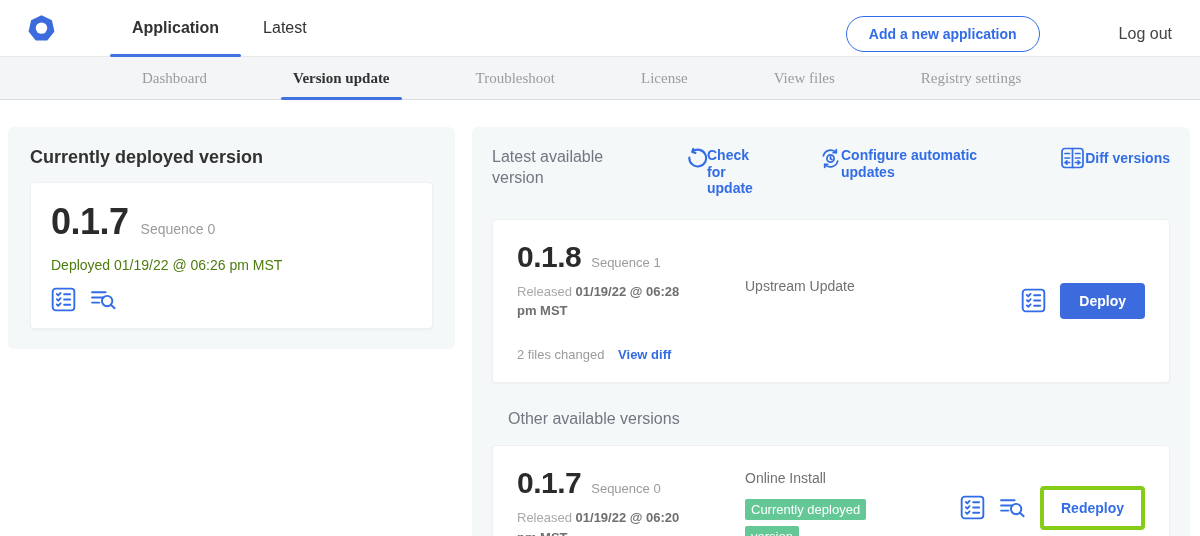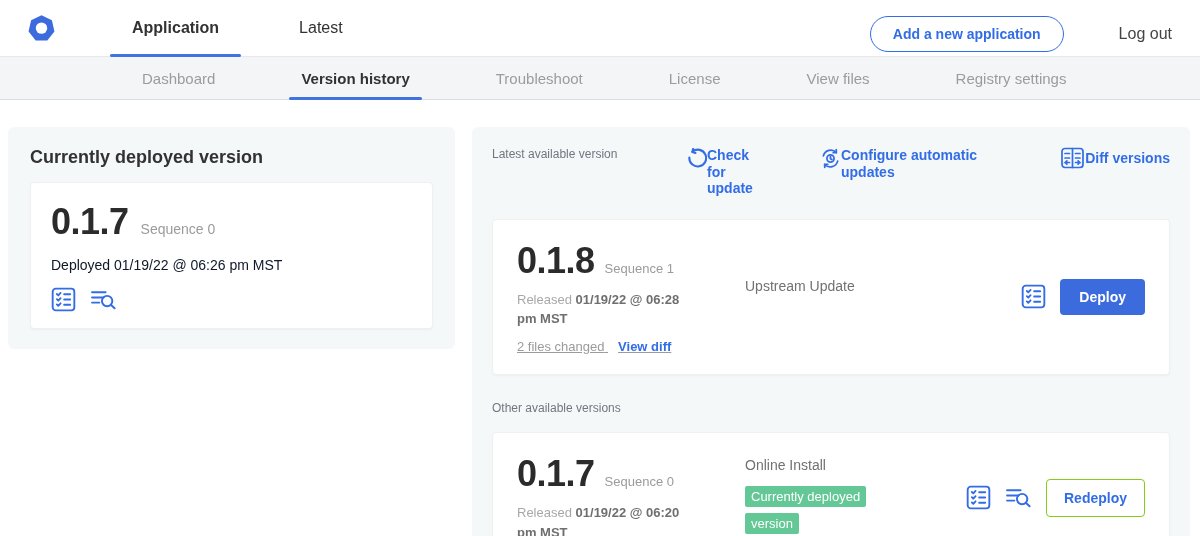--- a/index.html
+++ b/index.html
@@ -3,91 +3,91 @@
 <meta charset="utf-8">
 <style>
   * { margin:0; padding:0; box-sizing:border-box; }
   html,body { width:1200px; height:536px; overflow:hidden; background:#fff;
     font-family:"Liberation Sans", sans-serif; color:#323232; }
 
   
   .topnav { height:57px; background:#fff; border-bottom:1px solid #e8e8e8;
     display:flex; align-items:stretch; }
   .logo-wrap { display:flex; align-items:center; padding:0 28px 0 27px; }
-  .topnav-tabs { display:flex; align-items:stretch; margin-left:26px;gap:36px; }
+  .topnav-tabs { display:flex; align-items:stretch; margin-left:26px; }
   .topnav-tab { display:flex; align-items:center; padding:0 22px; font-size:16px;
     color:#323232; cursor:pointer; position:relative; }
   .topnav-tab.active { font-weight:700; }
   .topnav-tab.active::after { content:""; position:absolute; left:0; right:0; bottom:-1px;
     height:3px; background:#4073e0; border-radius:2px; }
-  .topnav-right { margin-left:auto; display:flex; align-items:center; gap:24px; padding-right:28px;margin-top:12px; }
+  .topnav-right { margin-left:auto; display:flex; align-items:center; gap:48px; padding-right:28px;margin-top:12px; }
   .pill-btn { border:1.5px solid #326de6; color:#326de6; background:#fff; border-radius:20px;
     font-size:14px; font-weight:700; padding:9px 22px; cursor:pointer;
     font-family:"Liberation Sans", sans-serif; }
   .logout { font-size:16px; color:#444; cursor:pointer;padding-left:31px; }
 
   
   .subnav { height:43px; background:#f4f5f7; border-bottom:1px solid #d9dce0;
-    display:flex; align-items:stretch; padding-left:130px; }
+    display:flex; align-items:stretch; padding-left:130px;font-family:Liberation Serif, serif; }
   .subnav-tab { display:flex; align-items:center; padding:0 12px; margin-right:62px;
     font-size:15px; color:#9c9c9c; cursor:pointer; position:relative; white-space:nowrap; }
   .subnav-tab.active { color:#323232; font-weight:600; }
   .subnav-tab.active::after { content:""; position:absolute; left:0; right:0; bottom:-1px;
     height:3px; background:#4073e0; border-radius:2px; }
 
   
   .main { display:flex; align-items:flex-start; padding:27px 10px 0 8px; gap:17px; }
   .panel { background:#f5f8f9; border-radius:6px; }
   .panel-left { width:447px; padding:20px 22px 20px 22px; }
   .panel-right { flex:1; padding:20px 20px 16px 20px; min-height:401px; }
 
   .panel-title { font-size:18px; font-weight:700; color:#323232; }
-  .gray-title { font-size:12px; color:#717780; line-height:1.3; }
+  .gray-title { font-size:16px; color:#717780; line-height:1.3; }
 
   .white-card { background:#fff; border:1px solid #eef0f1; border-radius:4px;
     box-shadow:0 1px 2px rgba(0,0,0,0.04); }
 
   
   .deployed-card { margin-top:14px; padding:18px 20px 16px 20px; }
   .ver-row { display:flex; align-items:baseline; }
   .ver-big { font-size:36px; font-weight:700; color:#2b2b2b; letter-spacing:-0.5px; }
   .ver-seq { font-size:14px; color:#9b9b9b; margin-left:12px; }
-  .deployed-date { margin-top:14px; font-size:14px; color:#0f172a; }
+  .deployed-date { margin-top:14px; font-size:14px; color:#4d7c0f; }
   .icon-row { margin-top:14px; display:flex; align-items:center; gap:14px; }
   .blue-icon { color:#326de6; display:inline-flex; cursor:pointer; }
 
   
   .latest-head { display:flex; align-items:flex-start; }
   .latest-title { width:128px; }
   .head-link { display:flex; align-items:flex-start; color:#326de6; cursor:pointer; }
   .head-link-label { font-size:14px; font-weight:600; line-height:1.18; }
   .hl-check { margin-left:66px; max-width:78px; }
   .hl-auto  { margin-left:56px; }
   .hl-auto .head-link-label { max-width:150px; }
   .hl-diff  { margin-left:auto; align-items:center; }
 
   
   .version-card { margin-top:22px; padding:20px 24px; display:flex; align-items:flex-start; }
   .vc-left { width:228px; flex-shrink:0; }
-  .ver-mid-big { font-size:36px; font-weight:700; color:#2b2b2b; letter-spacing:-0.5px; }
+  .ver-mid-big { font-size:30px; font-weight:700; color:#2b2b2b; letter-spacing:-0.5px; }
   .ver-seq-sm { font-size:13px; color:#9b9b9b; margin-left:10px; }
   .released { margin-top:8px; font-size:13px; color:#a8a8a8; line-height:1.5; max-width:182px; }
   .released b { color:#6f6f6f; font-weight:700; }
-  .files-row { margin-top:10px; font-size:13px; color:#9b9b9b;text-decoration:underline; }
+  .files-row { margin-top:26px; font-size:13px; color:#9b9b9b; }
   .view-diff { color:#326de6; font-weight:600; margin-left:10px; cursor:pointer; }
   .vc-mid { flex:1; }
   .source-label { font-size:14px; color:#717171; }
   .vc-right { display:flex; align-items:center; gap:14px; align-self:center; }
   .btn-primary { background:#3b6bdc; color:#fff; border:none; border-radius:4px;
     font-size:14px; font-weight:700; padding:10px 19px; cursor:pointer;
     font-family:"Liberation Sans", sans-serif; }
-  .btn-outline { background:#fff; color:#326de6; border:1px solid #84cc16; border-radius:4px;
+  .btn-outline { background:#fff; color:#326de6; border:4px solid #84cc16; border-radius:4px;
     font-size:14px; font-weight:700; padding:10px 17px; cursor:pointer;
     font-family:"Liberation Sans", sans-serif; }
-  .other-title { margin-top:26px; }
+  .other-title { margin-top:26px;margin-left:16px; }
   .badge-wrap { margin-top:9px; max-width:160px; line-height:1.65; }
   .green-badge { display:inline; background:#64c796; color:#fff; font-size:13px;
     padding:3px 6px; border-radius:2px; -webkit-box-decoration-break:clone;
     box-decoration-break:clone; }
   .mid-pad-deep { padding-top:37px; }
   .mid-pad-top { padding-top:3px; }
 </style>
 </head>
 <body>
 
@@ -103,21 +103,21 @@
     <div class="topnav-tab">Latest</div>
   </div>
   <div class="topnav-right">
     <button class="pill-btn">Add a new application</button>
     <span class="logout">Log out</span>
   </div>
 </div>
 
 <div class="subnav">
   <div class="subnav-tab">Dashboard</div>
-  <div class="subnav-tab active">Version history</div>
+  <div class="subnav-tab active">Version update</div>
   <div class="subnav-tab">Troubleshoot</div>
   <div class="subnav-tab">License</div>
   <div class="subnav-tab">View files</div>
   <div class="subnav-tab">Registry settings</div>
 </div>
 
 <div class="main">
 
   <div class="panel panel-left">
     <div class="panel-title">Currently deployed version</div>

